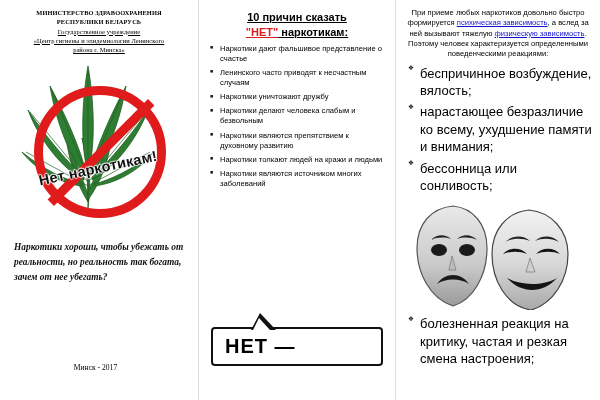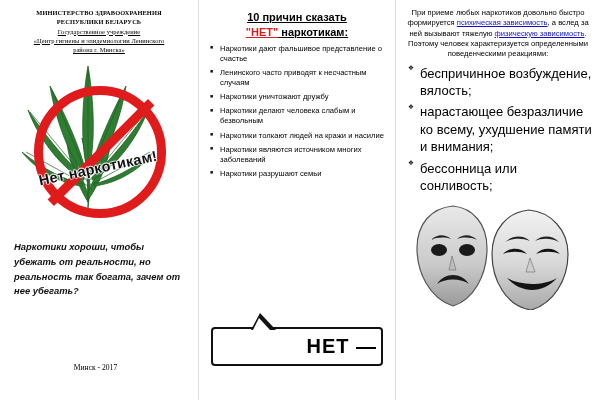--- a/index.html
+++ b/index.html
@@ -71,21 +71,21 @@
     transform: rotate(-12deg);
     font-family: "Liberation Sans", sans-serif;
     font-weight: bold;
     font-size: 14.5px;
     color: #111;
     letter-spacing: .2px;
     text-shadow: 0 0 1px #fff, 1px 0 1px #fff, -1px 0 1px #fff, 0 1px 1px #fff, 0 -1px 1px #fff;
   }
   .slogan {
     margin: 6px 4px 0 6px;
-    font-family: Liberation Sans, sans-serif;
+    font-family: Liberation Serif, serif;
     font-style: italic;
     font-weight: bold;
     font-size: 9.4px;
     line-height: 1.55;
     color: #111;
   }
   .city-year {
     position: absolute;
     left: 0; right: 7px; bottom: 28px;
     text-align: center;
@@ -126,22 +126,22 @@
 
   .bubble-wrap {
     position: absolute;
     left: 12px; bottom: 34px;
     width: 172px;
   }
   .bubble {
     position: relative;
     border: 2.6px solid #111;
     border-radius: 4px;
-    padding: 7px 4px 8px 20px;
-    text-align: right;
+    padding: 7px 4px 8px 12px;
+    text-align: left;
     background: #fff;
   }
   .bubble .l1 {
     font-family: "Liberation Sans", sans-serif;
     font-weight: bold;
     font-size: 20px;
     letter-spacing: 1px;
     line-height: 1;
   }
   .bubble .l2 {
@@ -268,23 +268,23 @@
     <div class="mid-title">
       <span class="ul">10 причин сказать</span><br>
       <span class="red ul">"НЕТ"</span><span class="ul"> наркотикам:</span>
     </div>
 
     <ul class="checklist">
       <li>Наркотики дают фальшивое представление о счастье</li>
       <li>Ленинского часто приводят к несчастным случаям</li>
       <li>Наркотики уничтожают дружбу</li>
       <li>Наркотики делают человека слабым и безвольным</li>
-      <li>Наркотики толкают людей на кражи и насилие</li>
+      <li>Наркотики являются препятствием к духовному развитию</li>
+      <li>Наркотики толкают людей на кражи и людьми</li>
       <li>Наркотики являются источником многих заболеваний</li>
-      <li>Наркотики разрушают семьи</li>
     </ul>
 
     <div class="bubble-wrap">
       <div class="bubble">
         <div class="bubble-tail"></div>
         <div class="bubble-tail-in"></div>
         <div class="l1">НЕТ —</div>
       </div>
     </div>
   </div>
@@ -331,16 +331,17 @@
           <path d="M46 31 C53 25 63 25 70 32 C62 28 53 28 46 31 Z" fill="#222"></path>
           <path d="M14 44 C20 37 32 37 38 44 C31 41 21 41 14 44 Z" fill="#141414"></path>
           <path d="M47 44 C53 37 65 37 71 44 C64 41 54 41 47 44 Z" fill="#141414"></path>
           <path d="M18 68 C32 84 54 84 68 68 C54 76 32 76 18 68 Z" fill="#141414"></path>
           <path d="M41 48 L37 62 L46 62 Z" fill="#cfcfcf" stroke="#666" stroke-width="0.6"></path>
         </g>
       </svg>
     </div>
 
     <ul class="diamond right-bottom">
+      <li>болезненная реакция на критику, частая и резкая смена настроения;</li>
     </ul>
   </div>
 
 </div>
 
 </body></html>

